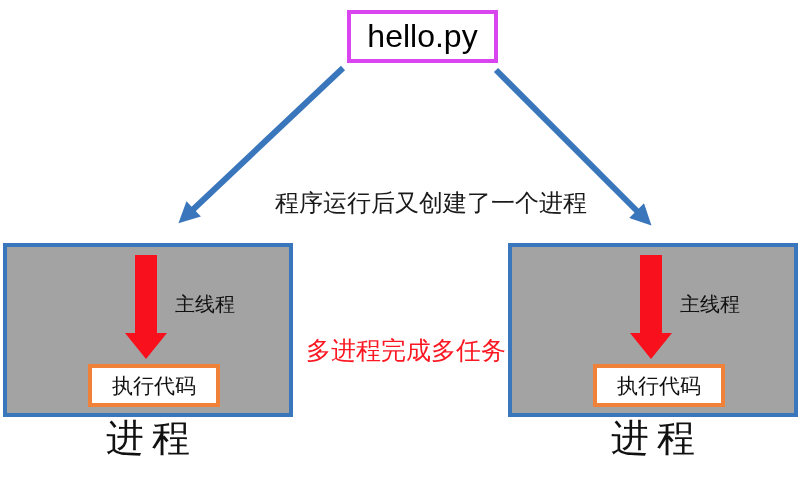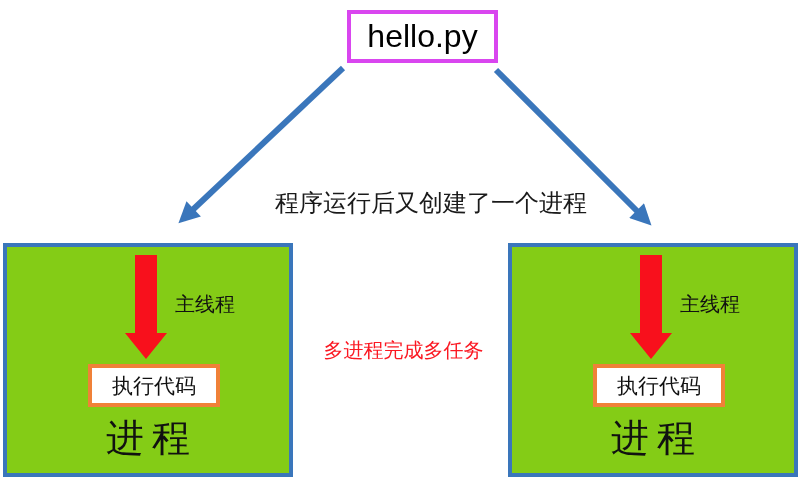--- a/index.html
+++ b/index.html
@@ -34,33 +34,33 @@
     text-align: center;
     font-size: 24px; line-height: 27px;
     color: #1a1a1a;
     white-space: nowrap;
     margin-left: 12px;
   }
   .red-label {
     position: absolute;
     left: 306px; top: 337px; width: 195px;
     text-align: center;
-    font-size: 20px; line-height: 26px;
+    font-size: 25px; line-height: 26px;
     color: #FB1822;
     white-space: nowrap;
   }
 
   
   .process-box {
     position: absolute;
     top: 243px;
-    width: 290px; height: 234px;
+    width: 290px; height: 174px;
     box-sizing: border-box;
     border: 4px solid #3A76BB;
-    background: #84cc16;
+    background: #a3a3a3;
   }
   .process-left  { left: 3px; }
   .process-right { left: 508px; }
 
   .red-arrow-shaft {
     position: absolute;
     left: 128px; top: 8px;
     width: 22px; height: 78px;
     background: #F8101C;
   }

